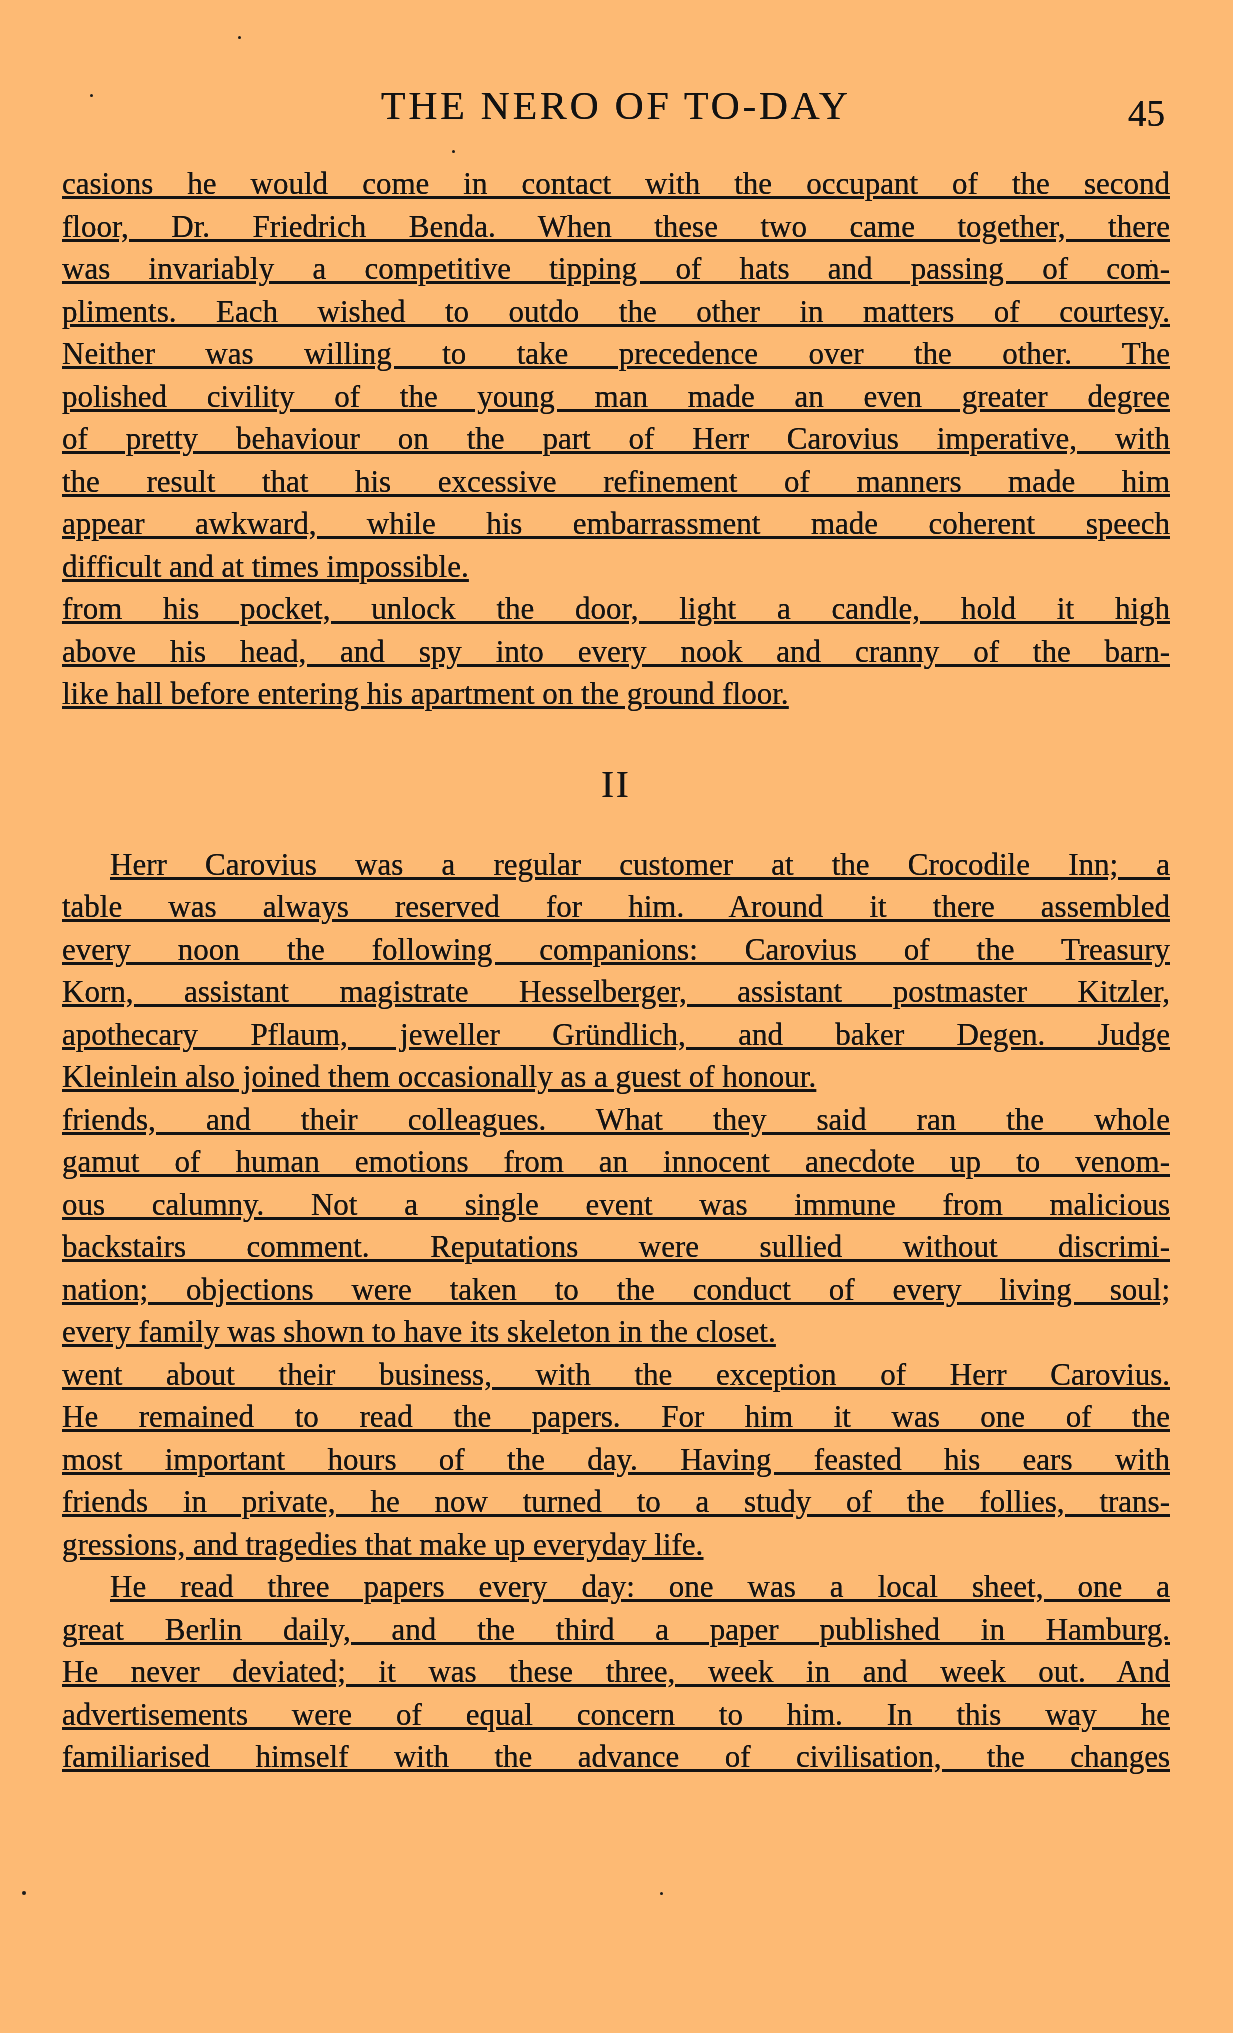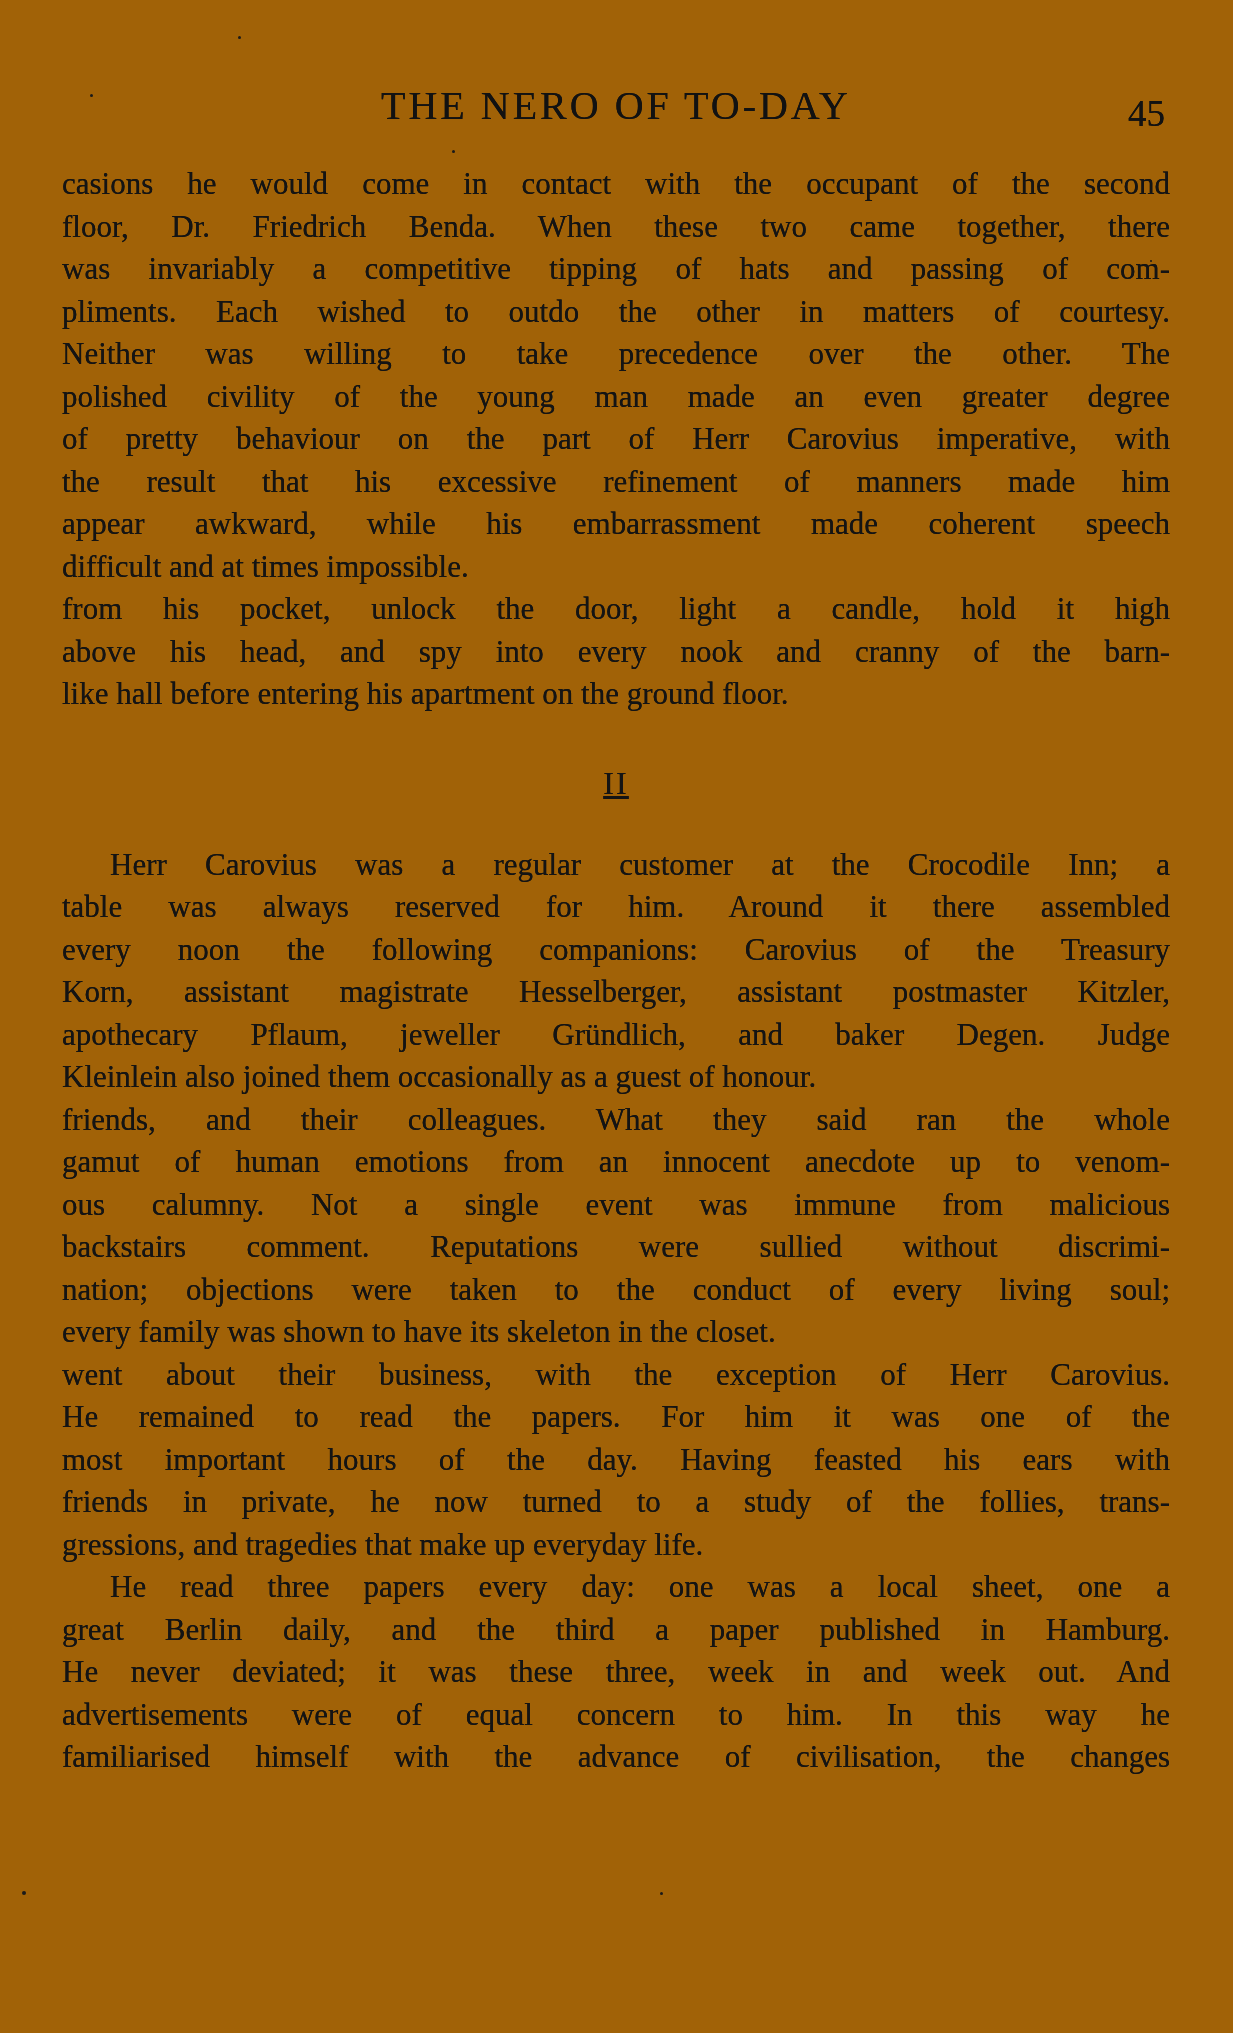--- a/index.html
+++ b/index.html
@@ -4,21 +4,21 @@
 <style>
   html, body {
     margin: 0;
     padding: 0;
     background: #ffffff;
   }
   .page {
     position: relative;
     width: 1233px;
     height: 2033px;
-    background: #a16207;
+    background: #fdba74;
     color: #161616;
     font-family: "Liberation Serif", "DejaVu Serif", serif;
     overflow: hidden;
   }
   .running-head {
     position: absolute;
     top: 82px;
     left: 616px;
     transform: translateX(-50%);
     font-size: 40px;
@@ -43,38 +43,38 @@
     font-size: 31px;
     color: #141414;
     text-shadow: 0 0 0.45px currentColor;
   }
   .text-line {
     height: 42.5px;
     line-height: 42.5px;
     text-align: justify;
     text-align-last: justify;
     white-space: normal;
+    text-decoration: underline;
   }
   .text-line.last {
     text-align-last: left;
   }
   .text-line.indent {
     text-indent: 48px;
   }
   .section-heading {
     height: 128px;
     display: flex;
     align-items: center;
     justify-content: center;
     padding-top: 8px;
     box-sizing: border-box;
-    font-size: 32px;
+    font-size: 38px;
     letter-spacing: 2px;
     text-align: center;
-    text-decoration: underline;
   }
   .ink-speck {
     position: absolute;
     background: #1a1a1a;
     border-radius: 50%;
   }
 </style>
 </head>
 <body>
 

